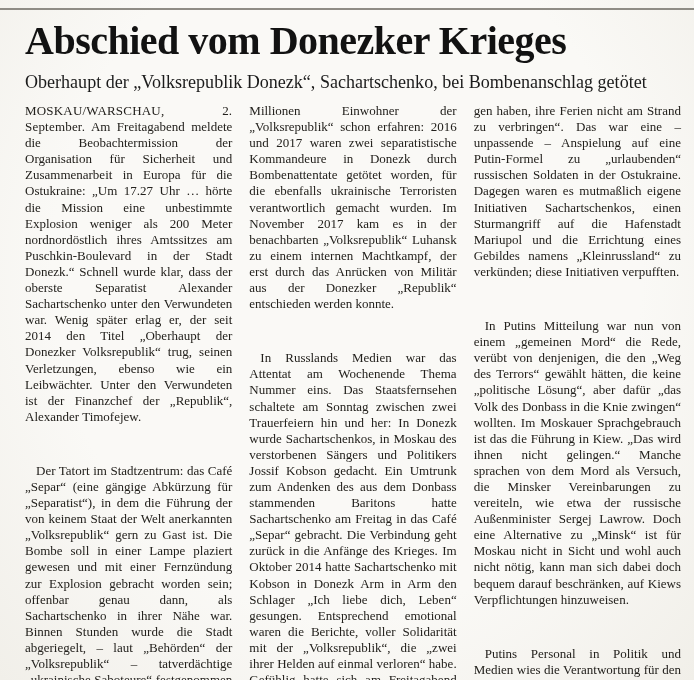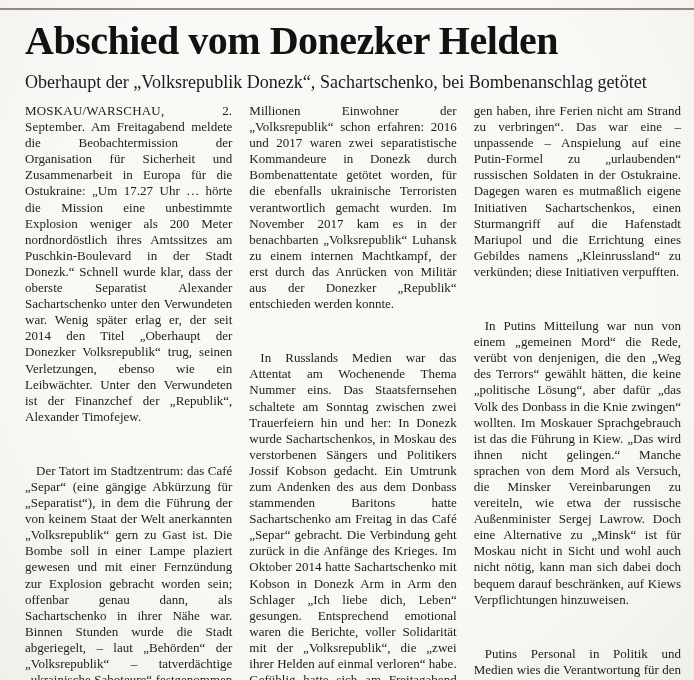--- a/index.html
+++ b/index.html
@@ -39,21 +39,21 @@
   .col p.ind{text-indent:11px;margin-top:38px;}
   .dateline{letter-spacing:.2px;}
 </style>
 </head>
 <body>
 
 <div class="paper">
 
   <div class="top-rule"></div>
 
-  <h1>Abschied vom Donezker Helden</h1>
+  <h1>Abschied vom Donezker Krieges</h1>
 
   <h2>Oberhaupt der „Volksrepublik Donezk“, Sachartschenko, bei Bombenanschlag getötet</h2>
 
   <div class="body">
 
     <div class="col">
       <p><span class="dateline">MOSKAU/WARSCHAU, 2. September.</span> <span>Am Freitagabend meldete die Beobachtermission der Organisation für Sicherheit und Zusammenarbeit in Europa für die Ostukraine: „Um 17.27 Uhr … hörte die Mission eine unbestimmte Explosion weniger als 200 Meter nordnordöstlich ihres Amtssitzes am Puschkin-Boulevard in der Stadt Donezk.“ Schnell wurde klar, dass der oberste Separatist Alexander Sachartschenko unter den Verwundeten war. Wenig später erlag er, der seit 2014 den Titel „Oberhaupt der Donezker Volksrepublik“ trug, seinen Verletzungen, ebenso wie ein Leibwächter. Unter den Verwundeten ist der Finanzchef der „Republik“, Alexander Timofejew.</span></p>
       <p class="ind">Der Tatort im Stadtzentrum: das Café „Separ“ (eine gängige Abkürzung für „Separatist“), in dem die Führung der von keinem Staat der Welt anerkannten „Volksrepublik“ gern zu Gast ist. Die Bombe soll in einer Lampe plaziert gewesen und mit einer Fernzündung zur Explosion gebracht worden sein; offenbar genau dann, als Sachartschenko in ihrer Nähe war. Binnen Stunden wurde die Stadt abgeriegelt, – laut „Behörden“ der „Volksrepublik“ – tatverdächtige „ukrainische Saboteure“ festgenommen und ein geschäftsführendes Oberhaupt der Republik ernannt: Sachartschenkos bisheriger Stellvertreter Dmytro Trapesnikow. Schon am Sonntag wurde das ermordete Oberhaupt in Donezk zu Grabe getragen.</p>
 
     </div>

